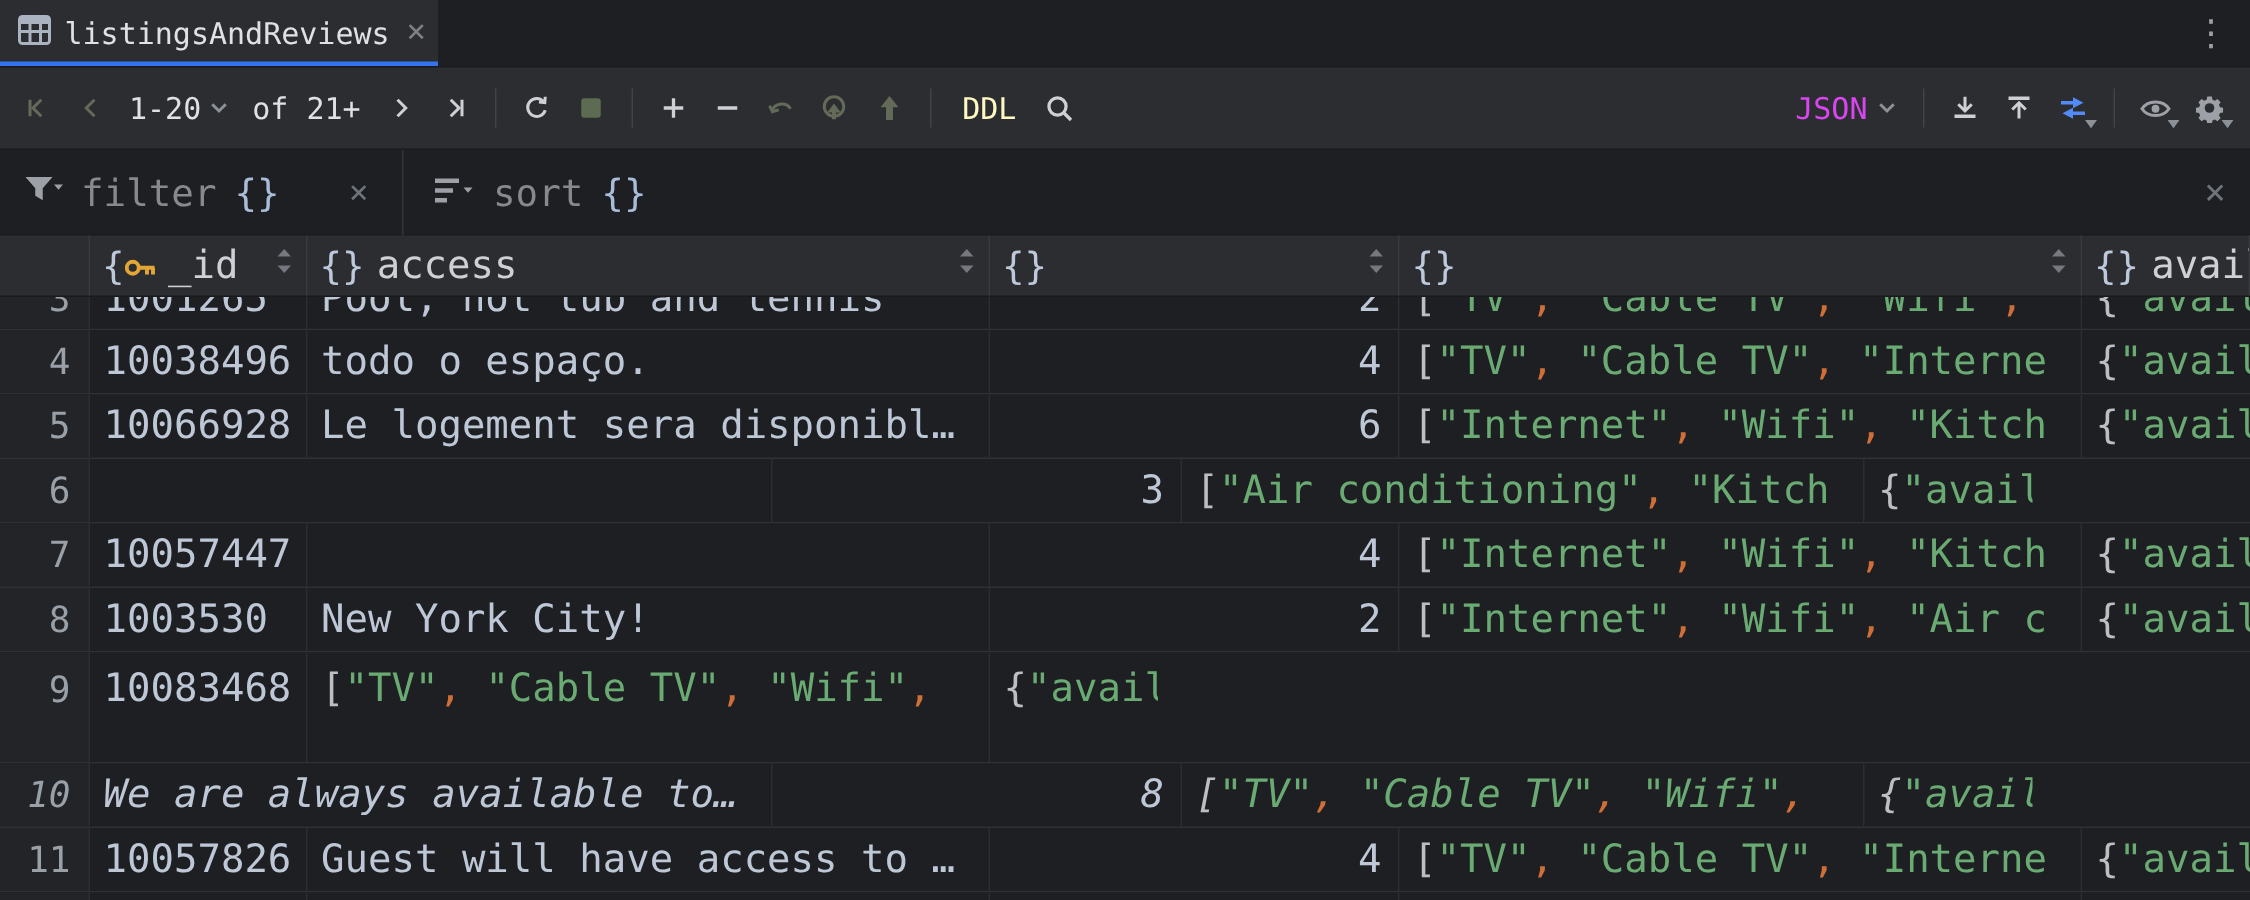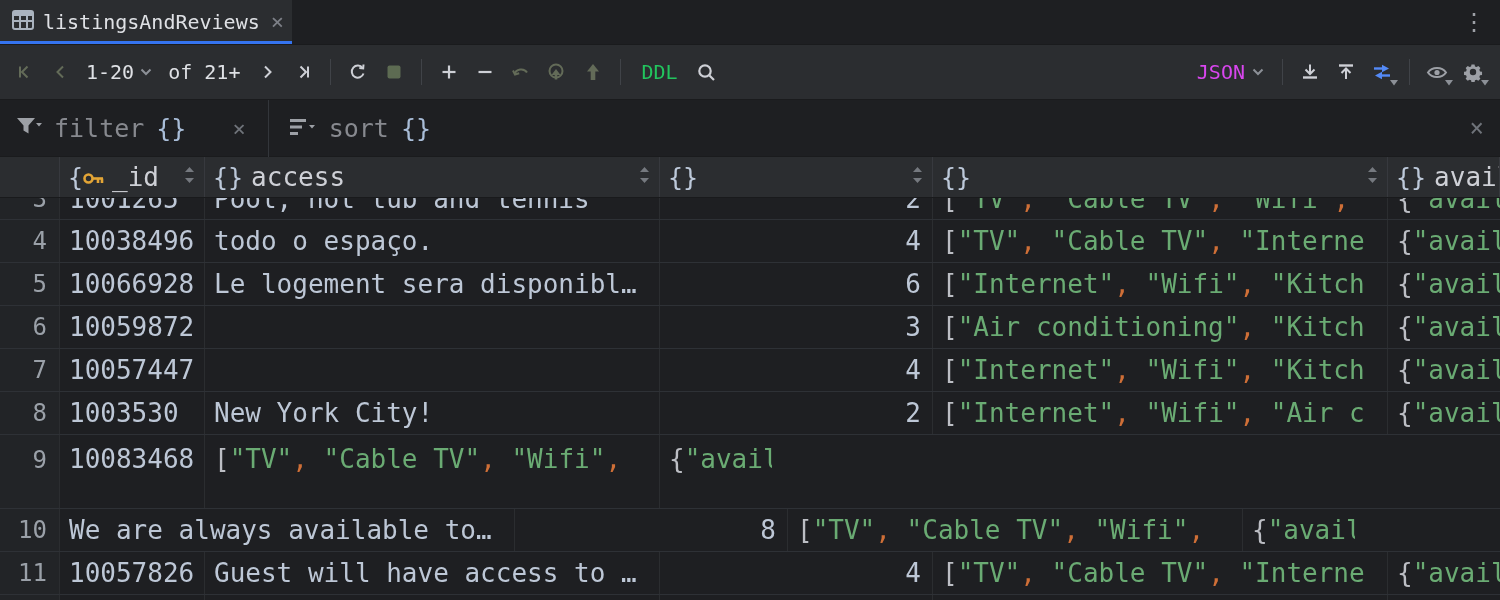--- a/index.html
+++ b/index.html
@@ -22,21 +22,21 @@
   .kebab{color:#9da0a6;font-size:24px;font-family:"DejaVu Sans",sans-serif;letter-spacing:0;line-height:1;}
 
   
   .toolbar{height:55px;background:var(--bg-panel);display:flex;align-items:center;padding:0 10px 0 8px;gap:2px;border-bottom:1px solid #1a1b1d;}
   .tbtn{display:flex;align-items:center;justify-content:center;min-width:34px;height:34px;border-radius:4px;color:var(--txt);cursor:pointer;position:relative;}
   .tbtn.disabled{color:var(--icon-disabled);cursor:default;}
   .tbtn svg{display:block;}
   .tsep{width:1px;height:26px;background:#404348;margin:0 8px;}
   .pg-range{display:flex;align-items:center;gap:6px;color:#dfe1e5;font-size:20px;padding:0 6px;cursor:pointer;}
   .pg-of{color:#dfe1e5;font-size:20px;padding:0 8px;white-space:nowrap;}
-  .ddl{font-size:20px;color:#22c55e;padding:0 10px;cursor:pointer;}
+  .ddl{font-size:20px;color:#fef9c3;padding:0 10px;cursor:pointer;}
   .fmt{display:flex;align-items:center;gap:7px;color:#d946ef;font-size:20px;padding:0 8px;cursor:pointer;}
   .spacer{flex:1;}
   .dd-corner{position:absolute;right:1px;bottom:3px;}
 
   
   .filterbar{height:57px;background:var(--bg-dark);display:flex;align-items:center;padding:0 16px;border-bottom:1px solid #1a1b1d;font-size:25px;}
   .fchip{display:flex;align-items:center;gap:12px;cursor:text;}
   .flabel{color:#87898f;}
   .fbraces{color:#a9bdd8;}
   .fclear{color:#6f737a;font-size:22px;margin:0 22px 0 46px;cursor:pointer;}
@@ -323,21 +323,20 @@
       <div class="trow" style="height: 43px;">
         <div class="cell gut" style="width: 60px; flex: 0 0 60px;">5</div>
         <div class="cell" style="width: 145px; flex: 0 0 145px;">10066928</div>
         <div class="cell" style="width: 455px; flex: 0 0 455px;">Le logement sera disponibl…</div>
         <div class="cell num" style="width: 273px; flex: 0 0 273px;">6</div>
         <div class="cell" style="width: 455px; flex: 0 0 455px;"><span class="tk-p">[</span><span class="tk-s">"Internet"</span><span class="tk-c">,</span><span> </span><span class="tk-s">"Wifi"</span><span class="tk-c">,</span><span> </span><span class="tk-s">"Kitch</span></div>
         <div class="cell" style="width: 112px; flex: 0 0 112px; border-right: none;"><span class="tk-p">{</span><span class="tk-s">"availab</span></div>
       </div>
       <div class="trow" style="height: 43px;">
         <div class="cell gut" style="width: 60px; flex: 0 0 60px;">6</div>
-        <div class="cell" style="width: 145px; flex: 0 0 145px;">10059872</div>
         <div class="cell" style="width: 455px; flex: 0 0 455px;"></div>
         <div class="cell num" style="width: 273px; flex: 0 0 273px;">3</div>
         <div class="cell" style="width: 455px; flex: 0 0 455px;"><span class="tk-p">[</span><span class="tk-s">"Air conditioning"</span><span class="tk-c">,</span><span> </span><span class="tk-s">"Kitch</span></div>
         <div class="cell" style="width: 112px; flex: 0 0 112px; border-right: none;"><span class="tk-p">{</span><span class="tk-s">"availab</span></div>
       </div>
       <div class="trow" style="height: 43px;">
         <div class="cell gut" style="width: 60px; flex: 0 0 60px;">7</div>
         <div class="cell" style="width: 145px; flex: 0 0 145px;">10057447</div>
         <div class="cell" style="width: 455px; flex: 0 0 455px;"></div>
         <div class="cell num" style="width: 273px; flex: 0 0 273px;">4</div>
@@ -351,21 +350,21 @@
         <div class="cell num" style="width: 273px; flex: 0 0 273px;">2</div>
         <div class="cell" style="width: 455px; flex: 0 0 455px;"><span class="tk-p">[</span><span class="tk-s">"Internet"</span><span class="tk-c">,</span><span> </span><span class="tk-s">"Wifi"</span><span class="tk-c">,</span><span> </span><span class="tk-s">"Air c</span></div>
         <div class="cell" style="width: 112px; flex: 0 0 112px; border-right: none;"><span class="tk-p">{</span><span class="tk-s">"availab</span></div>
       </div>
       <div class="trow editrow">
         <div class="cell gut" style="width: 60px; flex: 0 0 60px;">9</div>
         <div class="cell" style="width: 145px; flex: 0 0 145px;">10083468</div>
         <div class="cell" style="width: 455px; flex: 0 0 455px;"><span class="tk-p">[</span><span class="tk-s">"TV"</span><span class="tk-c">,</span><span> </span><span class="tk-s">"Cable TV"</span><span class="tk-c">,</span><span> </span><span class="tk-s">"Wifi"</span><span class="tk-c">,</span></div>
         <div class="cell" style="width: 112px; flex: 0 0 112px; border-right: none;"><span class="tk-p">{</span><span class="tk-s">"availab</span></div>
       </div>
-      <div class="trow" style="height: 43px;">
+      <div class="trow" style="height: 43px; font-style: italic;">
         <div class="cell gut" style="width: 60px; flex: 0 0 60px;">10</div>
         <div class="cell" style="width: 455px; flex: 0 0 455px;">We are always available to…</div>
         <div class="cell num" style="width: 273px; flex: 0 0 273px;">8</div>
         <div class="cell" style="width: 455px; flex: 0 0 455px;"><span class="tk-p">[</span><span class="tk-s">"TV"</span><span class="tk-c">,</span><span> </span><span class="tk-s">"Cable TV"</span><span class="tk-c">,</span><span> </span><span class="tk-s">"Wifi"</span><span class="tk-c">,</span></div>
         <div class="cell" style="width: 112px; flex: 0 0 112px; border-right: none;"><span class="tk-p">{</span><span class="tk-s">"availab</span></div>
       </div>
       <div class="trow" style="height: 43px;">
         <div class="cell gut" style="width: 60px; flex: 0 0 60px;">11</div>
         <div class="cell" style="width: 145px; flex: 0 0 145px;">10057826</div>
         <div class="cell" style="width: 455px; flex: 0 0 455px;">Guest will have access to …</div>

